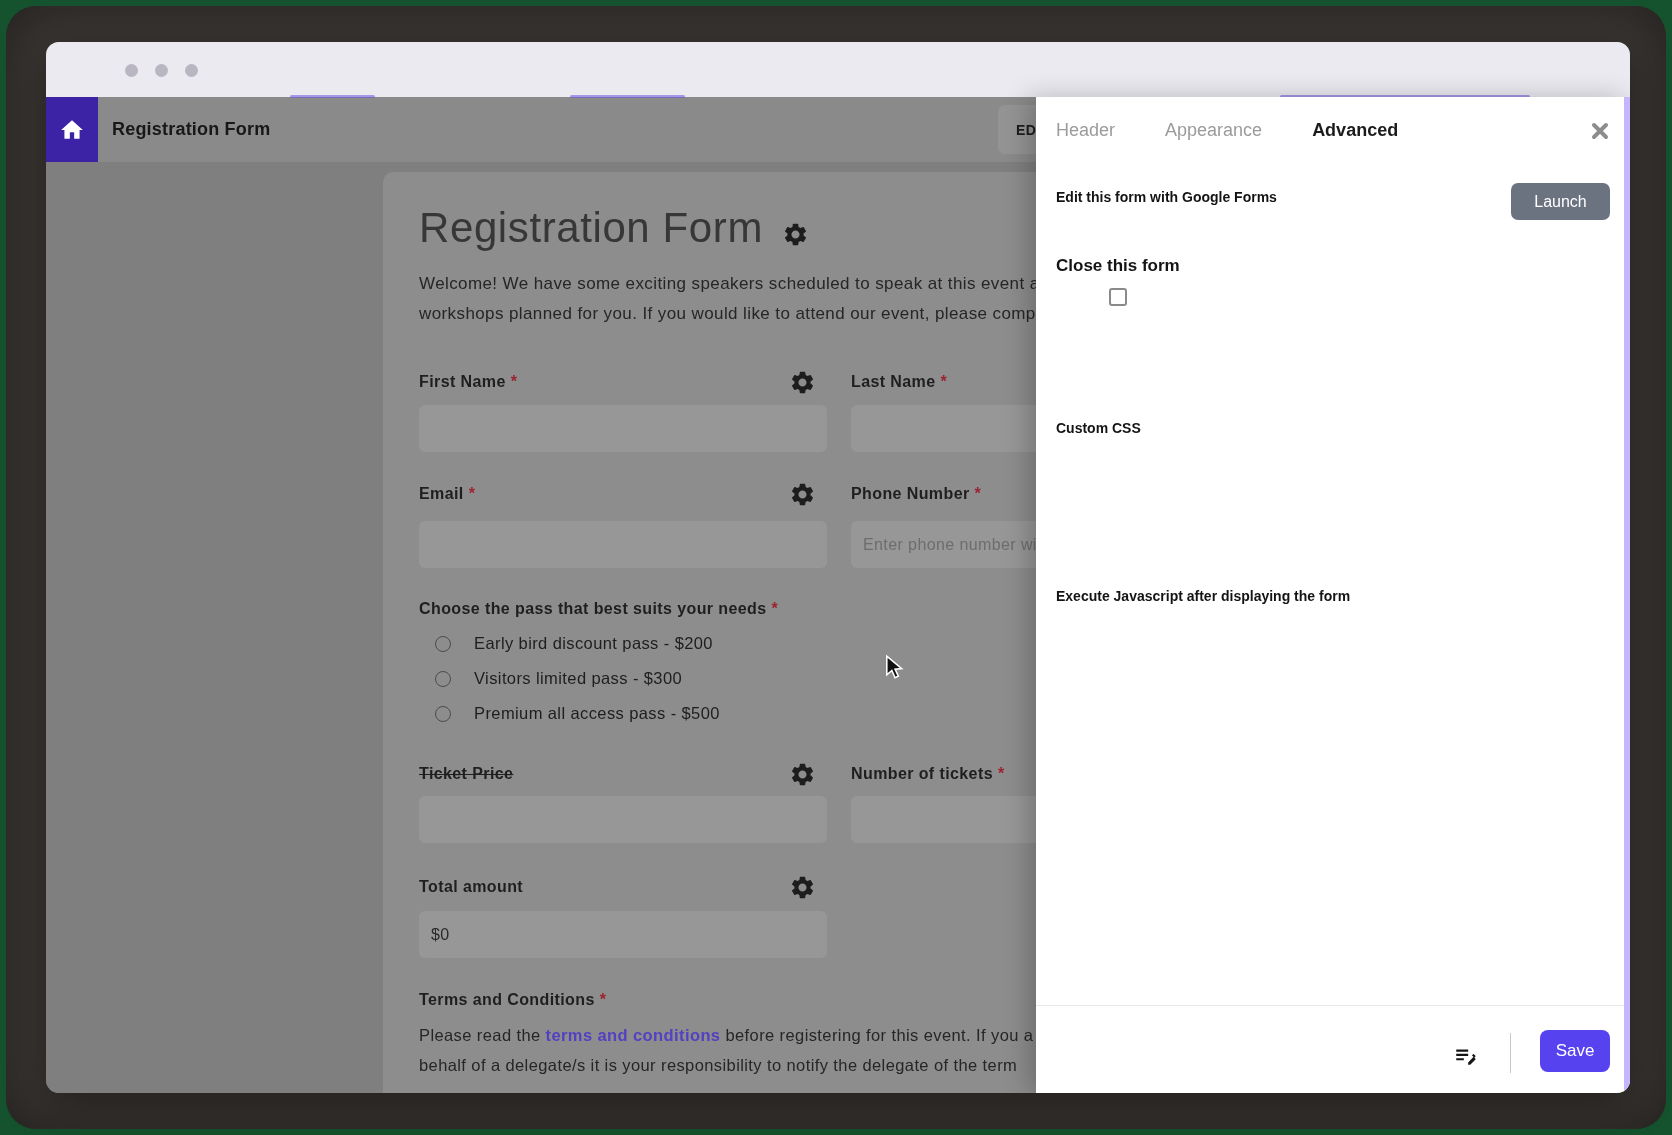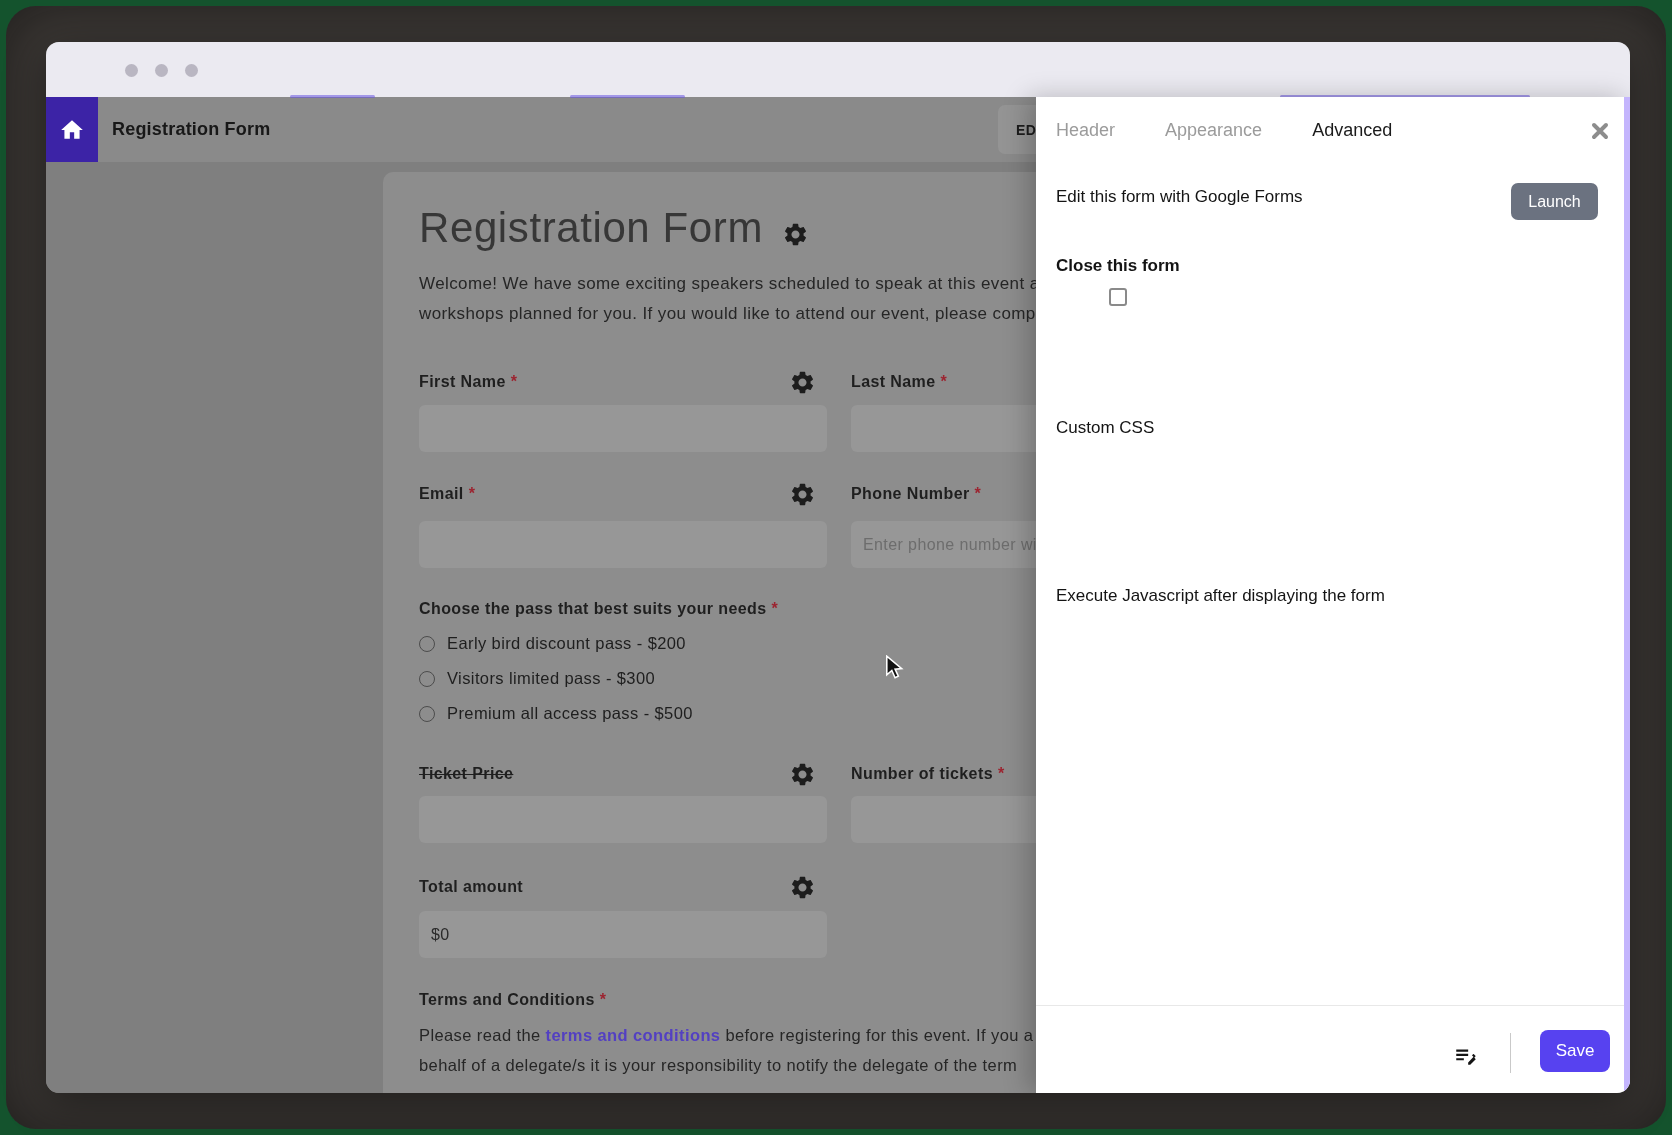--- a/index.html
+++ b/index.html
@@ -29,35 +29,35 @@
   .card *{letter-spacing:.4px;}
   .formtitle{position:absolute;left:36px;top:30px;font-size:42px;line-height:52px;color:#373737;
              letter-spacing:.6px;white-space:nowrap;}
   .gear{position:absolute;width:27px;height:27px;color:#1d1d1d;cursor:pointer;}
   .wline{position:absolute;left:36px;font-size:17px;line-height:24px;color:#262626;white-space:nowrap;}
   .flabel{position:absolute;font-size:16px;line-height:20px;font-weight:700;color:#1f1f1f;white-space:nowrap;}
   .req{color:#9c2430;font-weight:700;margin-left:5px;}
   .finput{position:absolute;width:408px;height:47px;background:#979797;border:none;border-radius:6px;
           font-size:16px;color:#2b2b2b;padding:0 12px;}
   .finput::placeholder{color:#6d6d6d;opacity:1;}
-  .radiorow{position:absolute;left:36px;display:flex;align-items:center;gap:12px;cursor:pointer;text-align:center;}
+  .radiorow{position:absolute;left:52px;display:flex;align-items:center;gap:23px;cursor:pointer;text-align:center;}
   .radiocircle{width:16px;height:16px;border:1.5px solid #4c4c4c;border-radius:50%;background:transparent;flex:none;}
   .radiotext{font-size:16.5px;color:#1e1e1e;white-space:nowrap;}
   .strike{text-decoration:line-through;}
   .termsline{position:absolute;left:36px;font-size:16.5px;line-height:24px;color:#262626;white-space:nowrap;}
   .termslink{color:#5340c2;font-weight:700;cursor:pointer;}
   
   .panel{position:absolute;left:990px;top:55px;width:594px;height:996px;background:#ffffff;
          border-right:6px solid #c4b5fd;box-shadow:-8px 0 24px rgba(0,0,0,.22);}
   .tabs{position:absolute;left:20px;top:20px;display:flex;gap:50px;}
   .tab{font-size:18px;line-height:26px;color:#9b9b9b;cursor:pointer;background:none;border:none;padding:0;}
-  .tab.active{color:#1b1b1b;font-weight:400;}
+  .tab.active{color:#1b1b1b;font-weight:700;}
   .closex{position:absolute;left:554px;top:24px;width:20px;height:20px;cursor:pointer;color:#8d8d8d;}
-  .plabel{position:absolute;left:20px;font-size:17px;line-height:24px;font-weight:400;color:#141414;white-space:nowrap;}
-  .launchbtn{position:absolute;left:475px;top:86px;width:87px;height:37px;background:#6b7280;border:none;
+  .plabel{position:absolute;left:20px;font-size:14px;line-height:24px;font-weight:700;color:#141414;white-space:nowrap;}
+  .launchbtn{position:absolute;left:475px;top:86px;width:99px;height:37px;background:#6b7280;border:none;
              border-radius:7px;color:#fff;font-size:16px;}
   .closeformrow{position:absolute;left:20px;top:157px;display:flex;align-items:center;gap:10px;flex-direction:column;}
   .closeformrow span{font-size:17px;line-height:24px;font-weight:700;color:#141414;}
   .cfcheck{appearance:none;width:18px;height:18px;border:2px solid #8a8a8a;border-radius:3px;background:#fff;margin:0;cursor:pointer;}
   .pta{position:absolute;background:#fff;border:1px solid #d6d6d6;border-radius:5px;
        padding:10px 14px;font-size:16.5px;line-height:30px;color:#333;resize:both;}
   .pta::placeholder{color:#b7b7b7;opacity:1;}
   .pta.focused{border:2px solid #8fb9f2;box-shadow:0 0 0 3px rgba(144,185,242,.45);}
   .sep{position:absolute;left:0;top:908px;width:100%;height:1px;background:#e8e8e8;}
   .noteicon{position:absolute;left:417px;top:946px;width:26px;height:26px;color:#141414;cursor:pointer;}

